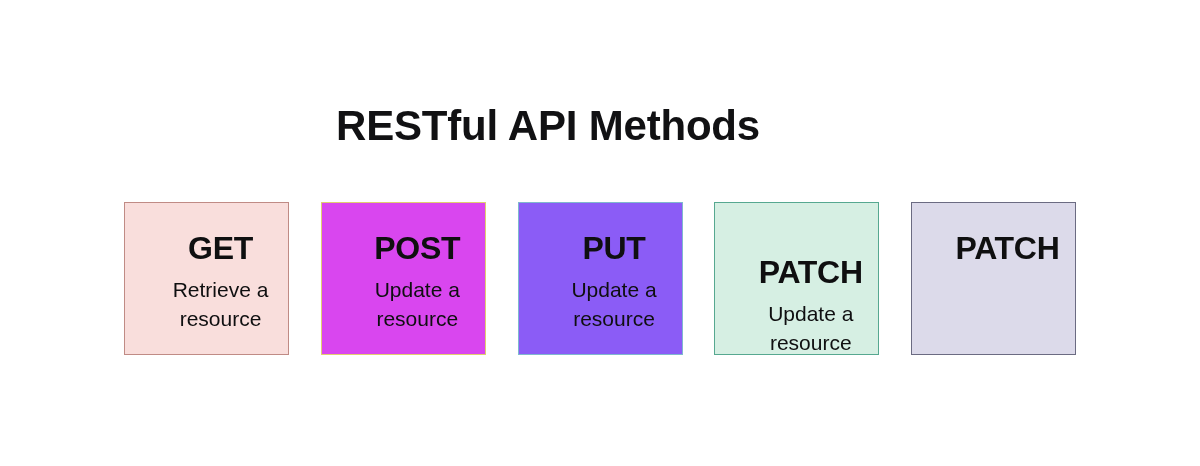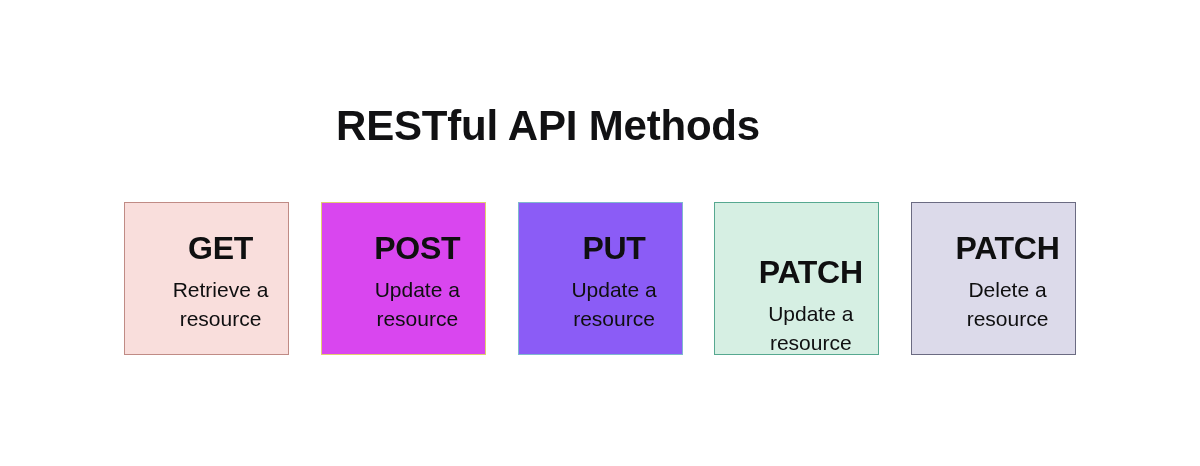--- a/index.html
+++ b/index.html
@@ -106,17 +106,16 @@
       <div class="method-desc" style="color: rgb(15, 15, 16);">Update a resource</div>
     </div>
 
     <div class="method-card" style="background: rgb(214, 239, 227); border-color: rgb(86, 168, 144);">
       <div class="method-name" style="color: rgb(15, 15, 16); margin-top: 24px;">PATCH</div>
       <div class="method-desc" style="color: rgb(15, 15, 16);">Update a resource</div>
     </div>
 
     <div class="method-card" style="background: rgb(220, 218, 234); border-color: rgb(107, 107, 130);">
       <div class="method-name" style="color: rgb(15, 15, 16);">PATCH</div>
-      <div class="method-desc" style="color: rgb(15, 15, 16);">Delete a resource</div>
     </div>
 
   </div>
 </div>
 
 </body></html>

